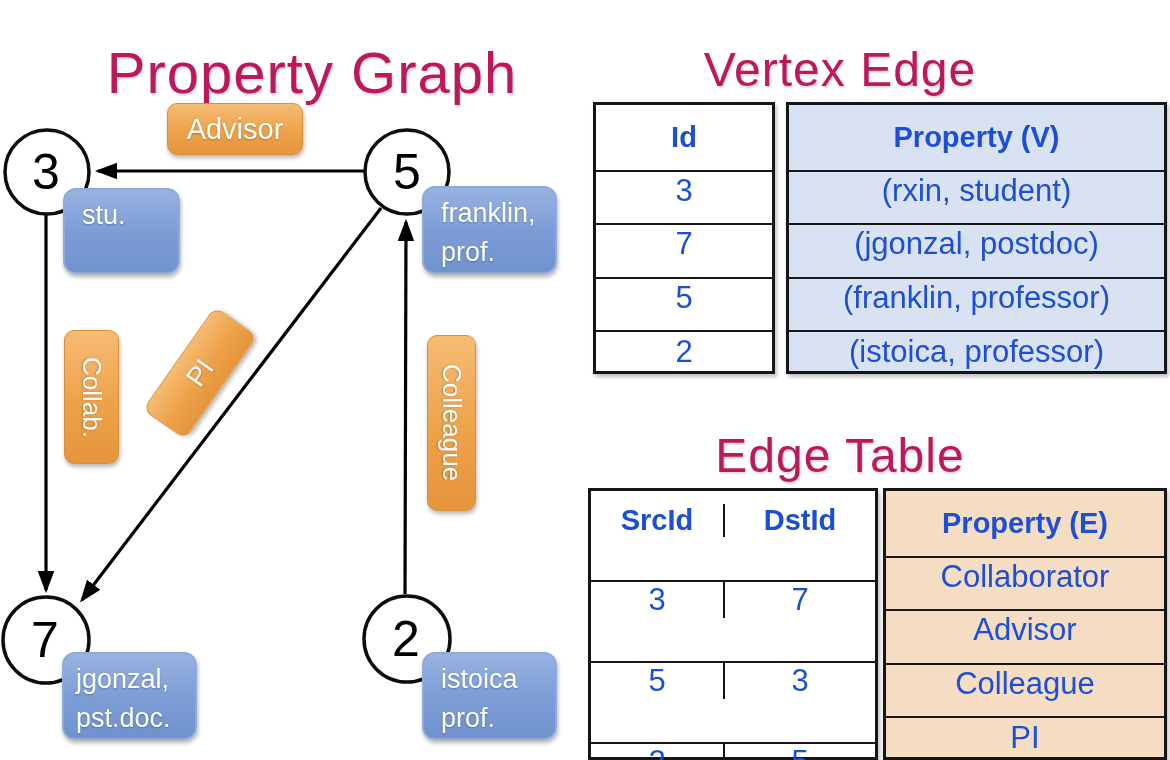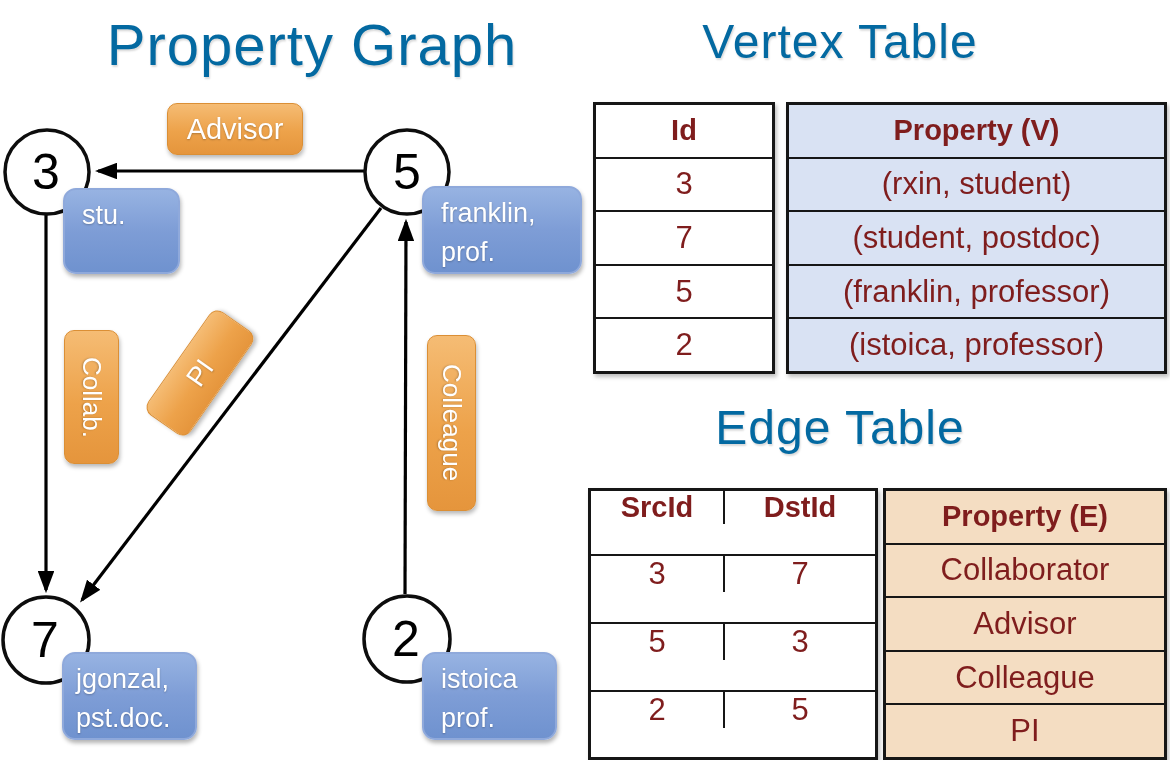--- a/index.html
+++ b/index.html
@@ -3,22 +3,22 @@
 <meta charset="utf-8">
 <style>
   html,body{margin:0;padding:0;background:#fff;}
   .canvas{
     position:relative;width:1170px;height:760px;background:#ffffff;overflow:hidden;
     font-family:"Liberation Sans", sans-serif;color:#141414;
   }
   *{box-sizing:border-box;}
 
   
-  .big-title{position:absolute;text-align:center;font-weight:400;color:#0369a1;
-    letter-spacing:1px;line-height:1;text-shadow:1px 2px 2px rgba(0,0,0,0.15);}
+  .big-title{position:absolute;text-align:center;font-weight:400;color:#be185d;
+    letter-spacing:1px;line-height:1;text-shadow:1px 2px 2px rgba(0,0,0,0.15);margin-top:28px;}
   .title-graph{left:18px;top:16px;width:588px;font-size:58px;}
   .title-vertex{left:590px;top:18px;width:500px;font-size:48px;}
   .title-edge{left:590px;top:404px;width:500px;font-size:48px;}
 
   
   .graph-svg{position:absolute;left:0;top:0;}
 
   .elabel{position:absolute;display:flex;align-items:center;justify-content:center;
     color:#fff;border-radius:10px;
     background:linear-gradient(180deg,#F5BC74 0%,#EDA24A 55%,#E5953C 100%);
@@ -31,29 +31,29 @@
   .elabel-colleague{left:427px;top:335px;width:49px;height:176px;font-size:26px;}
   .vert span{writing-mode:vertical-rl;}
 
   .vlabel{position:absolute;color:#fff;border-radius:13px;
     background:linear-gradient(180deg,#97B3E2 0%,#7E9DD6 50%,#6F92CF 100%);
     border:2px solid #8FA9DB;
     box-shadow:1px 3px 4px rgba(0,0,0,0.3);
     font-size:27px;line-height:1.44;padding:6px 4px 4px 17px;
     text-shadow:0 1px 2px rgba(0,0,0,0.25);}
   .vlabel-rxin{left:63px;top:188px;width:117px;height:86px;}
-  .vlabel-franklin{left:422px;top:186px;width:160px;height:88px;}
+  .vlabel-franklin{left:422px;top:186px;width:135px;height:88px;}
   .vlabel-jgonzal{left:62px;top:652px;width:135px;height:88px;padding-left:12px;}
   .vlabel-istoica{left:422px;top:652px;width:135px;height:88px;}
 
   
   .tbl{position:absolute;border:3px solid #161616;display:flex;flex-direction:column;
     background:#fff;box-shadow:2px 3px 4px rgba(0,0,0,0.25);}
   .tbl .row{flex:1;display:flex;align-items:center;justify-content:center;
-    font-size:31px;color:#7f1d1d;}
+    font-size:31px;color:#1d4ed8;margin-top:13px;}
   .tbl .row + .row{border-top:2.5px solid #161616;}
   .tbl .row.hdr{font-weight:bold;font-size:29px;}
   .tbl.blue{background:#D9E2F3;}
   .tbl.tan{background:#F4DDC2;}
 
   .vt-id{left:593px;top:102px;width:182px;height:272px;}
   .vt-prop{left:786px;top:102px;width:381px;height:272px;}
   .et-srcdst{left:588px;top:488px;width:290px;height:272px;gap:30px;}
   .et-prop{left:883px;top:488px;width:284px;height:272px;}
 
@@ -61,21 +61,21 @@
   .et-srcdst .cell{display:flex;align-items:center;justify-content:center;height:100%;}
   .et-srcdst .c1{width:132px;}
   .et-srcdst .c2{flex:1;border-left:2.5px solid #161616;}
 </style>
 </head>
 <body>
 
 <div class="canvas">
 
   <div class="big-title title-graph">Property Graph</div>
-  <div class="big-title title-vertex">Vertex Table</div>
+  <div class="big-title title-vertex">Vertex Edge</div>
   <div class="big-title title-edge">Edge Table</div>
 
   <svg class="graph-svg" width="580" height="760" viewBox="0 0 580 760">
     <defs>
       <marker id="ah" markerUnits="strokeWidth" markerWidth="7" markerHeight="5.2" refX="6" refY="2.6" orient="auto">
         <path d="M0,0 L7,2.6 L0,5.2 Z" fill="#000"></path>
       </marker>
     </defs>
     <g stroke="#000" stroke-width="3.2">
       <line x1="364" y1="171" x2="98" y2="171" marker-end="url(#ah)"></line>
@@ -130,21 +130,21 @@
     <div class="row hdr">Id</div>
     <div class="row">3</div>
     <div class="row">7</div>
     <div class="row">5</div>
     <div class="row">2</div>
   </div>
 
   <div class="tbl blue vt-prop">
     <div class="row hdr">Property (V)</div>
     <div class="row">(rxin, student)</div>
-    <div class="row">(student, postdoc)</div>
+    <div class="row">(jgonzal, postdoc)</div>
     <div class="row">(franklin, professor)</div>
     <div class="row">(istoica, professor)</div>
   </div>
 
   <div class="tbl et-srcdst">
     <div class="row hdr">
       <div class="cell c1">SrcId</div>
       <div class="cell c2">DstId</div>
     </div>
     <div class="row">

